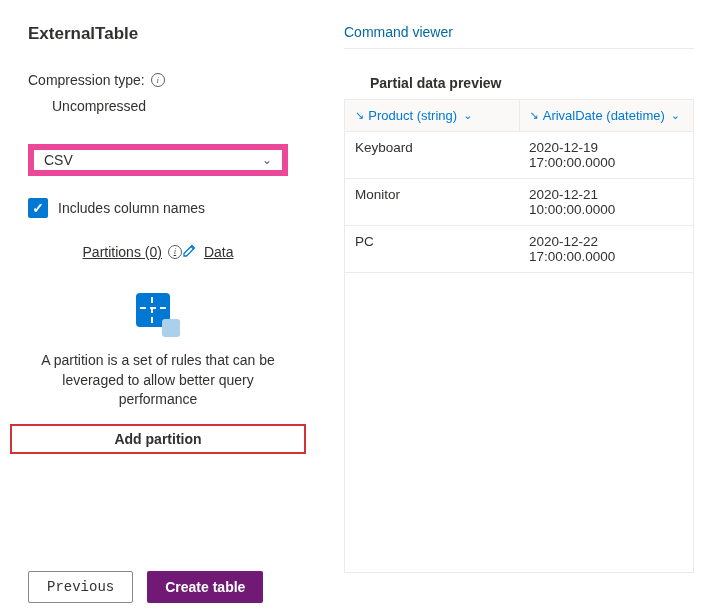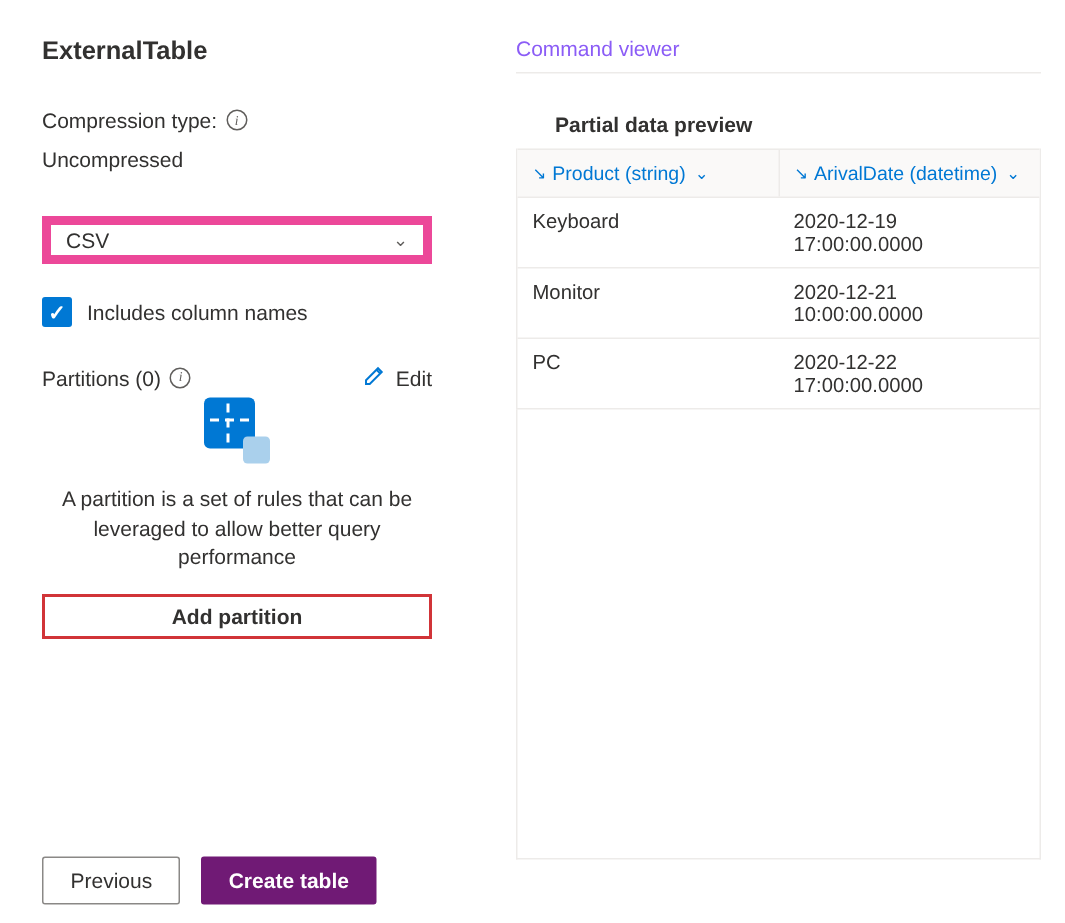--- a/index.html
+++ b/index.html
@@ -3,43 +3,43 @@
 <meta charset="utf-8">
 <style>
 * { box-sizing: border-box; margin: 0; padding: 0; }
 body { font-family: "Segoe UI", -apple-system, sans-serif; font-size: 14px; color: #323130; background: #fff; width: 710px; height: 615px; overflow: hidden; }
 .container { display: flex; height: 100%; }
 .left-panel { width: 320px; padding: 24px 28px 12px 28px; display: flex; flex-direction: column; }
 .right-panel { flex: 1; padding: 24px 16px 12px 24px; display: flex; flex-direction: column; }
 .page-title { font-size: 17px; font-weight: 600; margin-bottom: 28px; }
 .field-label { font-size: 14px; font-weight: 400; color: #323130; display: flex; align-items: center; gap: 6px; }
 .required { color: #a4262c; margin-left: 2px; }
-.field-value { font-size: 14px; color: #323130; margin-top: 10px; margin-bottom: 22px; }
+.field-value { font-size: 14px; color: #323130; margin-top: 10px; margin-bottom: 22px; margin-left: 24px; }
 .info-icon { width: 14px; height: 14px; border: 1px solid #605e5c; border-radius: 50%; display: inline-flex; align-items: center; justify-content: center; font-size: 9px; color: #605e5c; font-style: italic; font-family: Georgia, serif; line-height: 1; }
 .select { width: 260px; height: 32px; border: 6px solid #ec4899; background: #fff; padding: 0 10px; display: flex; align-items: center; justify-content: space-between; margin-top: 8px; margin-bottom: 22px; cursor: pointer; }
 .chevron { font-size: 12px; color: #605e5c; }
 .checkbox-row { display: flex; align-items: center; gap: 10px; margin-bottom: 24px; cursor: pointer; }
 .checkbox { width: 20px; height: 20px; background: #0078d4; border-radius: 2px; display: flex; align-items: center; justify-content: center; }
 .check-mark { color: #fff; font-size: 14px; font-weight: bold; }
-.partitions-row { display: flex; align-items: center; justify-content: space-between; width: 260px; margin-bottom: 4px; }
+.partitions-row { display: flex; align-items: center; justify-content: center; width: 260px; margin-bottom: 32px; text-decoration: underline; }
 .edit-link { display: flex; align-items: center; gap: 6px; color: #323130; cursor: pointer; font-size: 14px; }
 .edit-icon svg { width: 16px; height: 16px; }
 .partition-illustration { display: flex; flex-direction: column; align-items: center; width: 260px; }
 .part-icon { width: 44px; height: 44px; margin-bottom: 14px; position: relative; }
 .part-main { position: absolute; top: 0; left: 0; width: 34px; height: 34px; background: #0078d4; border-radius: 4px 4px 0 4px; }
 .part-main::before { content: ""; position: absolute; left: 4px; right: 4px; top: 14px; border-top: 2px dashed #fff; }
 .part-main::after { content: ""; position: absolute; top: 4px; bottom: 4px; left: 15px; border-left: 2px dashed #fff; }
 .part-sub { position: absolute; bottom: 0; right: 0; width: 18px; height: 18px; background: #aad0ec; border-radius: 3px; }
 .partition-desc { text-align: center; font-size: 14px; color: #323130; line-height: 1.4; margin-bottom: 14px; }
-.add-partition-btn { width: 260px; height: 30px; border: 2px solid #d13438; background: #fff; font-size: 14px; font-weight: 600; color: #323130; cursor: pointer; }
+.add-partition-btn { width: 296px; height: 30px; border: 2px solid #d13438; background: #fff; font-size: 14px; font-weight: 600; color: #323130; cursor: pointer; }
 .footer { margin-top: auto; display: flex; gap: 14px; padding-top: 12px; }
 .btn { height: 32px; padding: 0 18px; font-size: 14px; border-radius: 2px; cursor: pointer; }
-.btn-secondary { border: 1px solid #8a8886; background: #fff; color: #323130; }
+.btn-secondary { border: 1px solid #8a8886; background: #fff; color: #323130; font-family: Liberation Mono, monospace; }
 .btn-primary { border: none; background: #701a75; color: #fff; font-weight: 600; }
-.section-title { font-size: 14px; color: #8b5cf6; margin-bottom: 8px; }
+.section-title { font-size: 14px; color: #0369a1; margin-bottom: 8px; }
 .cv-line { border-bottom: 1px solid #edebe9; margin-bottom: 26px; }
 .preview-title { font-size: 14px; font-weight: 600; margin-bottom: 8px; padding-left: 26px; }
 .table { border: 1px solid #edebe9; border-top: none; }
 .thead { display: flex; background: #faf9f8; border-top: 1px solid #edebe9; border-bottom: 1px solid #edebe9; }
 .th { flex: 1; padding: 8px 10px; font-size: 13px; color: #0078d4; display: flex; align-items: center; gap: 4px; border-right: 1px solid #edebe9; cursor: pointer; }
 .th:last-child { border-right: none; }
 .col-icon { color: #0078d4; font-size: 11px; }
 .th-chevron { color: #0078d4; font-size: 11px; margin-left: 2px; }
 .tr { display: flex; border-bottom: 1px solid #edebe9; }
 .tr:last-child { border-bottom: none; }
@@ -76,21 +76,21 @@
         <span>Partitions (0)</span>
         <span class="info-icon">i</span>
       </div>
       <div class="edit-link">
         <span class="edit-icon">
           <svg viewBox="0 0 16 16" fill="none" stroke="#0078d4" stroke-width="1.3">
               <path d="M2 11.5 L10 3.5 L12.5 6 L4.5 14 L2 14 Z"></path>
               <path d="M9 4.5 L11.5 7"></path>
             </svg>
         </span>
-        <span>Edit</span>
+        <span>Data</span>
       </div>
     </div>
 
     <div class="partition-illustration">
       <div class="part-icon">
         <div class="part-main"></div>
         <div class="part-sub"></div>
       </div>
       <div class="partition-desc">A partition is a set of rules that can be leveraged to allow better query performance</div>
       <button class="add-partition-btn">Add partition</button>

